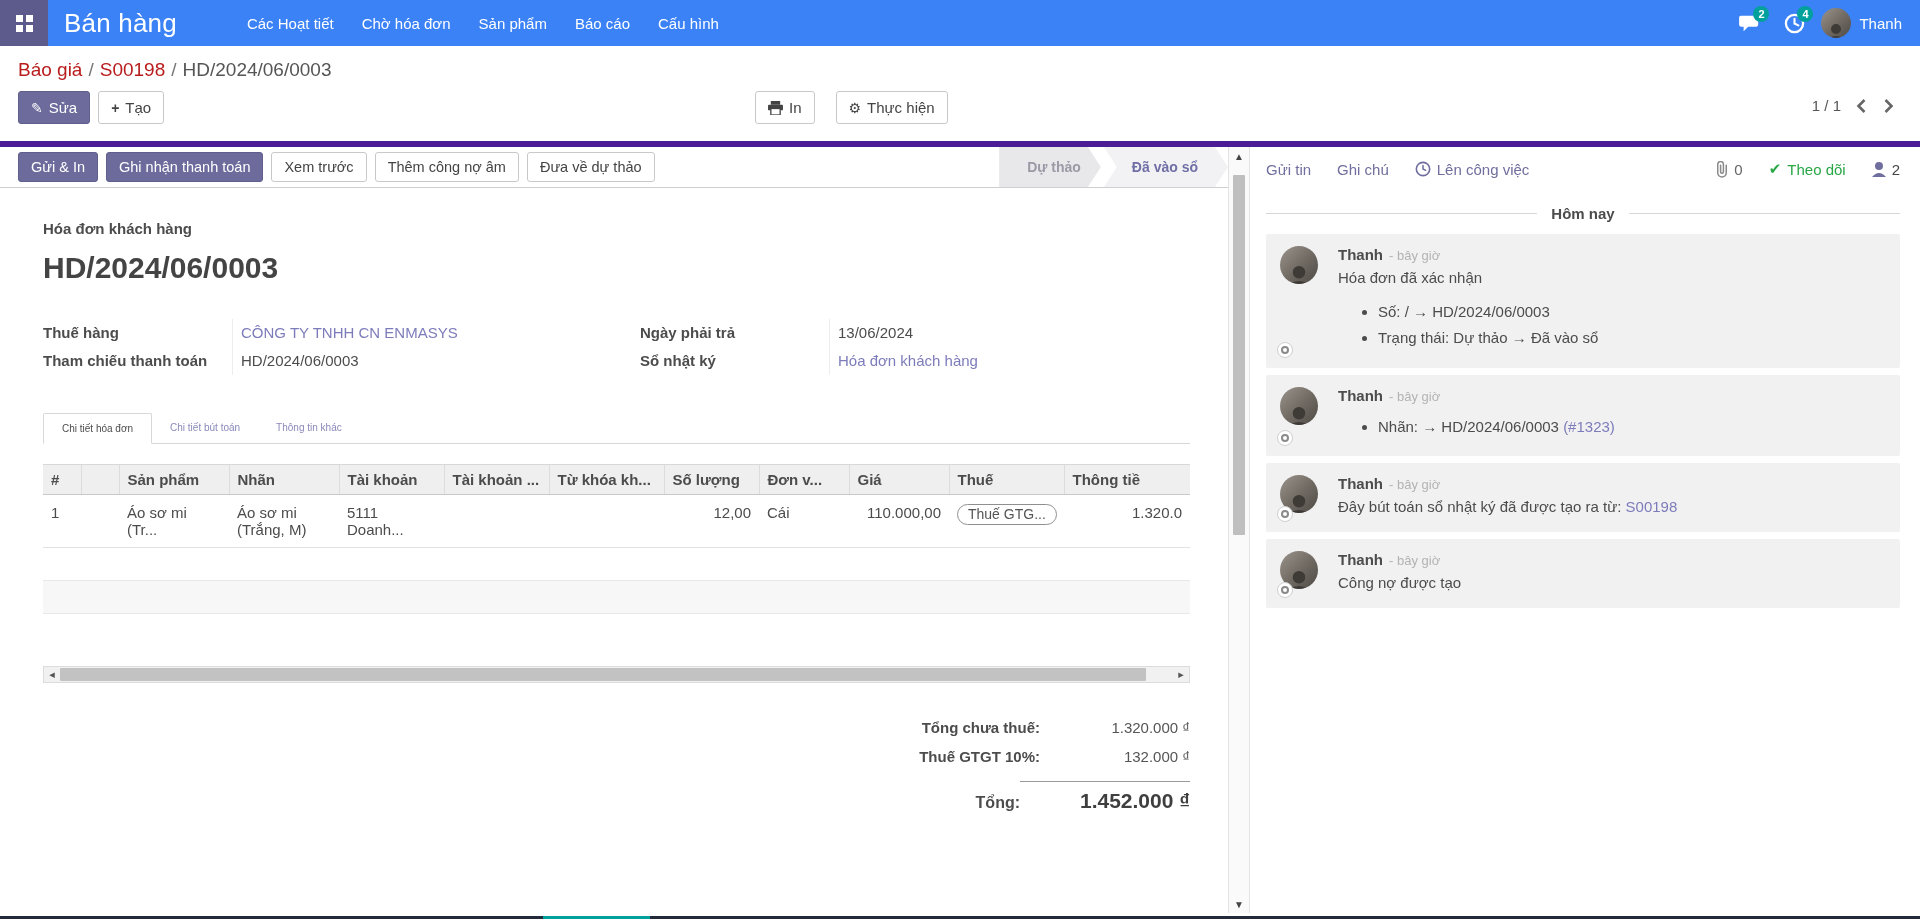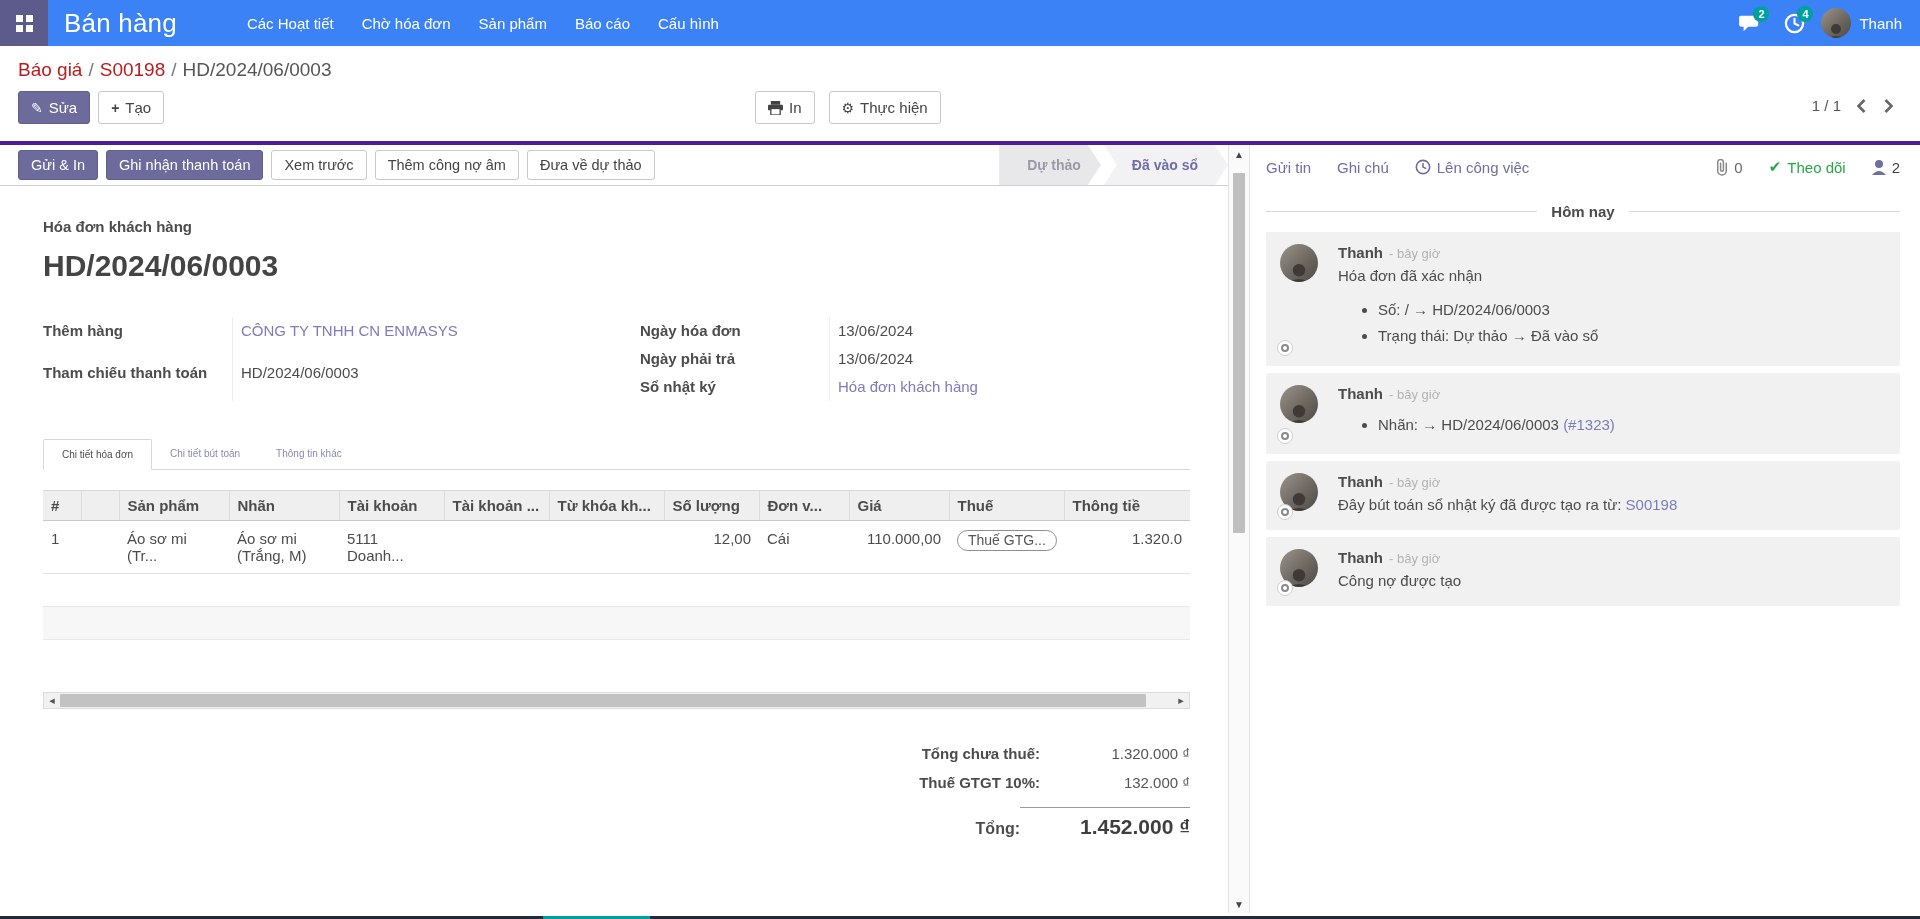--- a/index.html
+++ b/index.html
@@ -29,27 +29,27 @@
   .breadcrumb { font-size:19px; height:32px; }
   .breadcrumb a { color:#b91c1c; text-decoration:none; cursor:pointer; }
   .breadcrumb .sep { color:#777; padding:0 6px; }
   .breadcrumb .current { color:#555; }
   .actions-row { position:relative; height:50px; }
   .btn { display:inline-flex; align-items:center; gap:6px; height:33px; padding:0 12px; font-size:15px;
     background:#fff; border:1px solid #c9c9c9; border-radius:3px; color:#444; cursor:pointer;
     font-family:"Liberation Sans",sans-serif; }
   .btn.primary { background:#6c6b9c; border-color:#5f5e8d; color:#fff; }
   .left-btns { display:flex; gap:8px; }
-  .mid-btns { position:absolute; left:737px; top:0; display:flex; gap:14px; }
+  .mid-btns { position:absolute; left:737px; top:0; display:flex; gap:21px; }
   .icn { font-size:14px; }
   .pager { position:absolute; right:25px; top:6px; display:flex; align-items:center; gap:14px; color:#555; font-size:15px; }
   .pg-btn { cursor:pointer; display:flex; align-items:center; }
 
   
-  .main { display:flex; border-top:4px solid #4c1d95; height:772px; }
+  .main { display:flex; border-top:6px solid #4c1d95; height:772px; }
   .form-area { width:1228px; position:relative; }
   
   .status-row { height:41px; border-bottom:1px solid #cfcfcf; display:flex; align-items:center; justify-content:space-between; }
   .wf-buttons { display:flex; gap:8px; padding-left:18px; }
   .wf-buttons .btn { height:30px; font-size:14.5px; }
   .statusbar { display:flex; height:40px; align-items:stretch; }
   .step { display:flex; align-items:center; font-weight:bold; font-size:14px; padding:0 20px 0 28px; }
   .step.inactive { background:#e8e8eb; color:#9a99a5;
     clip-path:polygon(0 0, calc(100% - 13px) 0, 100% 50%, calc(100% - 13px) 100%, 0 100%); }
   .step.active { background:#f2f2f5; color:#6f6ea5; margin-left:3px; padding-right:30px;
@@ -242,33 +242,29 @@
         </div>
     </div>
 
     <div class="sheet">
       <div class="doc-type">Hóa đơn khách hàng</div>
       <h1 class="doc-name">HD/2024/06/0003</h1>
 
       <div class="fields">
         <div class="fgroup fgroup-left" id="fields-left">
             <div class="frow">
-              <div class="flabel">Thêm hàng</div>
+              <div class="flabel">Thuế hàng</div>
               <div class="fvalue"><a>CÔNG TY TNHH CN ENMASYS</a></div>
             </div>
             <div class="frow">
               <div class="flabel">Tham chiếu thanh toán</div>
               <div class="fvalue">HD/2024/06/0003</div>
             </div>
           </div>
         <div class="fgroup fgroup-right" id="fields-right">
-            <div class="frow">
-              <div class="flabel">Ngày hóa đơn</div>
-              <div class="fvalue">13/06/2024</div>
-            </div>
             <div class="frow">
               <div class="flabel">Ngày phải trả</div>
               <div class="fvalue">13/06/2024</div>
             </div>
             <div class="frow">
               <div class="flabel">Sổ nhật ký</div>
               <div class="fvalue"><a>Hóa đơn khách hàng</a></div>
             </div>
           </div>
       </div>

